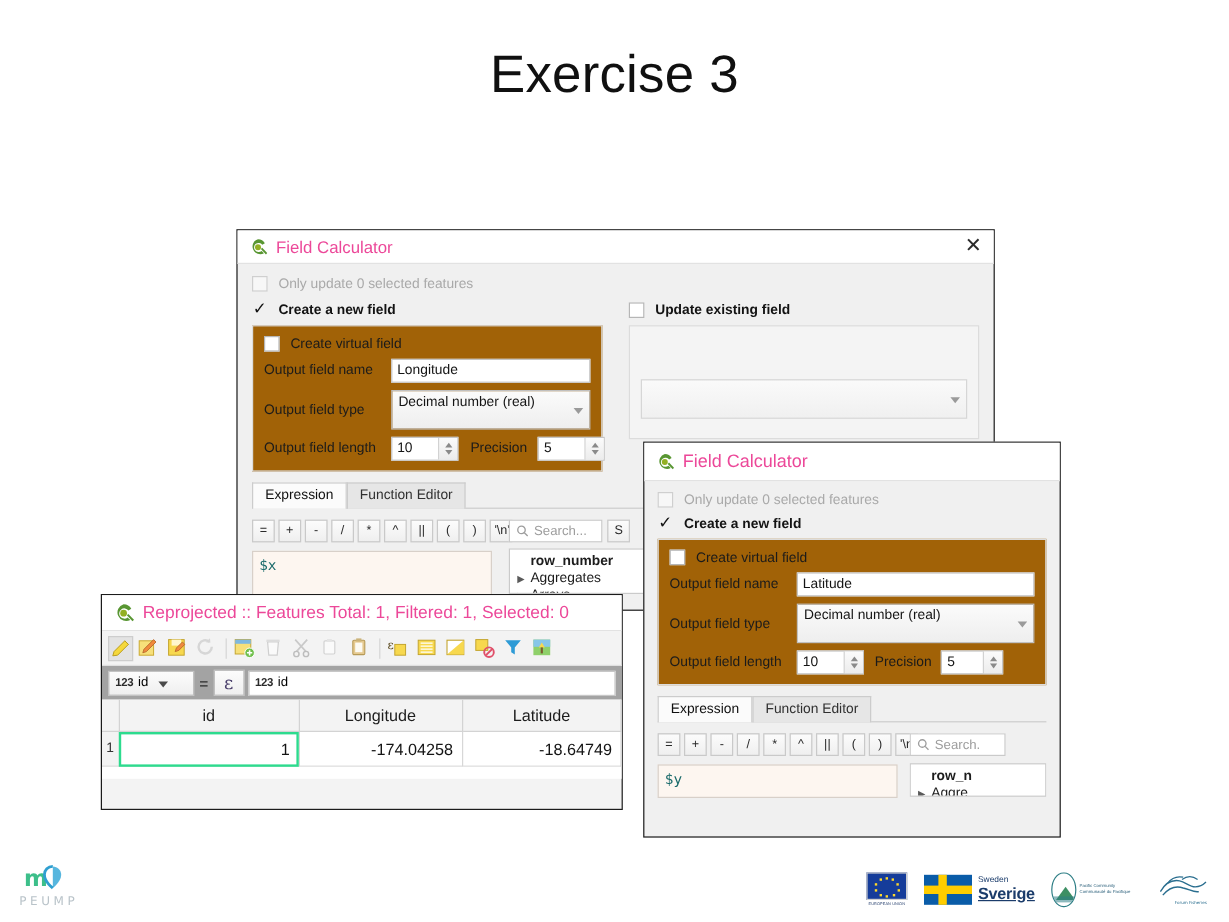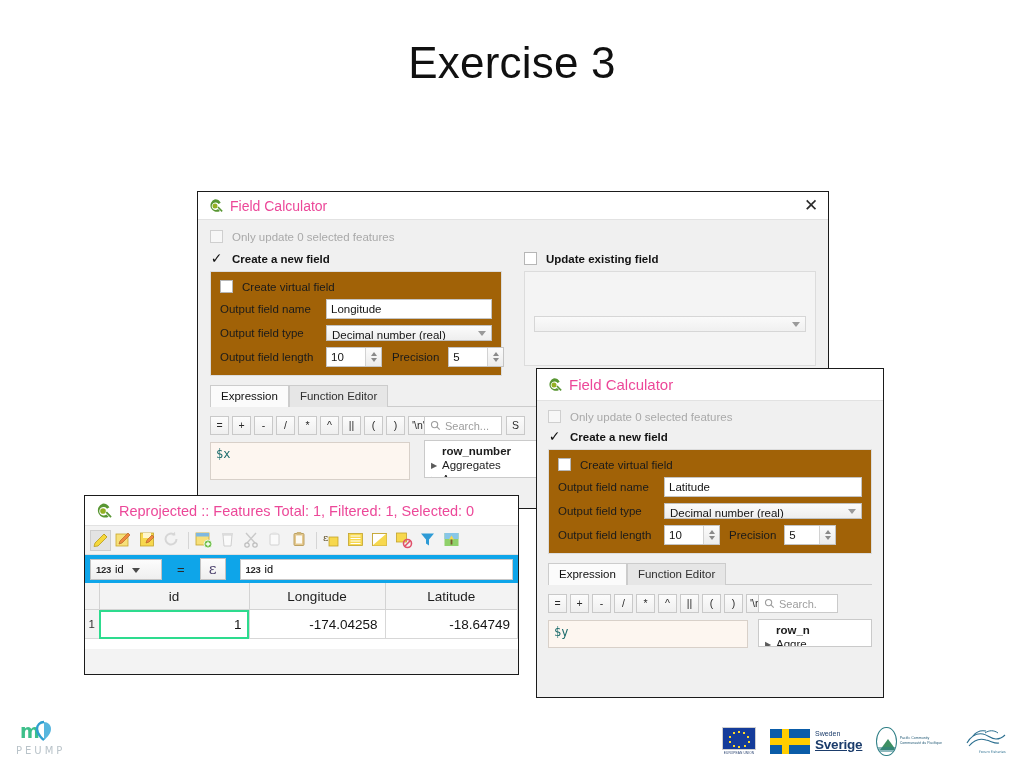--- a/index.html
+++ b/index.html
@@ -125,21 +125,21 @@
     box-sizing: border-box;
     font-size: 11.5px;
     line-height: 18px;
     padding: 0 4px;
     color: #141414;
     white-space: nowrap;
     overflow: hidden;
   }
   .combo {
     flex: 1 1 auto;
-    height: 16px;
+    height: 33px;
     background: linear-gradient(#fbfbfb,#eeeeee);
     border: 1px solid #c0c0c0;
     box-sizing: border-box;
     font-size: 11.5px;
     line-height: 19px;
     padding: 0 18px 0 5px;
     position: relative;
     color: #141414;
     white-space: nowrap;
     overflow: hidden;
@@ -307,23 +307,23 @@
     border-bottom: 1px solid #e0e0e0;
     box-sizing: border-box;
   }
   .ticon { width: 21px; height: 21px; position: relative; flex:0 0 21px;}
   .ticon.sel { background: #e3e3e3; border: 1px solid #cdcdcd; box-sizing: border-box; }
   .tsep { width: 1px; height: 17px; background: #d5d5d5; margin: 0 2px; flex:0 0 1px;}
 
   .fbar {
     height: 28px;
     display: flex; align-items: center;
-    gap: 14px;
+    gap: 3px;
     padding: 0 5px;
-    background: #0ea5e9;
+    background: #a3a3a3;
     box-sizing: border-box;
   }
   .fieldcombo {
     height: 21px;
     min-width: 72px;
     background: linear-gradient(#fcfcfc,#efefef);
     border: 1px solid #c3c3c3;
     box-sizing: border-box;
     display: flex; align-items: center; gap: 4px;
     padding: 0 5px;

